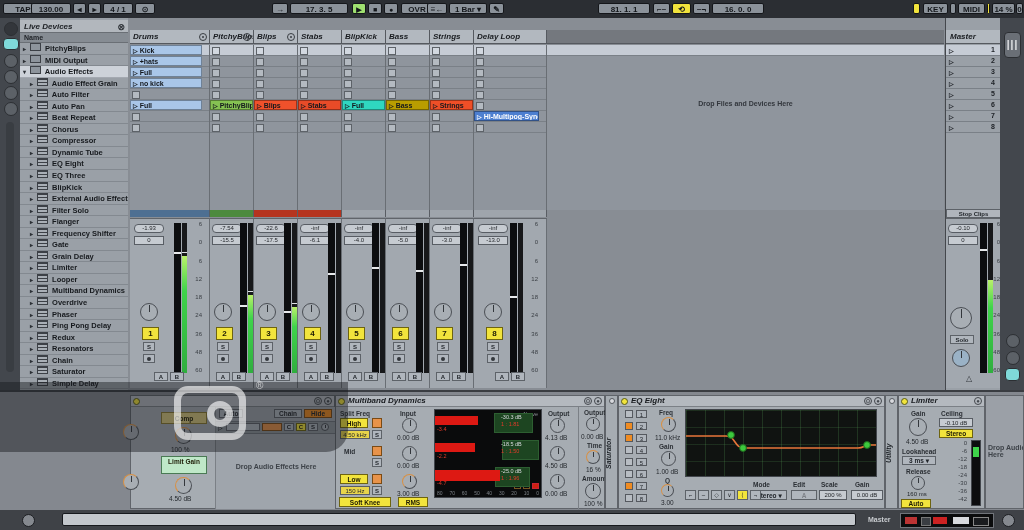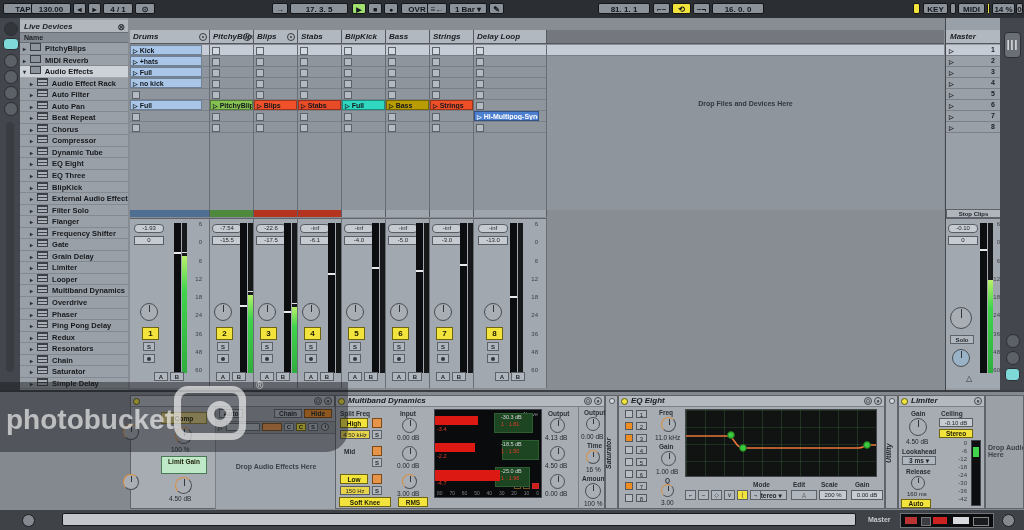--- a/index.html
+++ b/index.html
@@ -185,23 +185,23 @@
       <div style="position:absolute;left:6px;top:104px;width:8px;height:250px;background:#393d42;border-radius:4px;"></div>
     </div>
 
     <div id="browser">
       <div id="browser-title"><span>Live Devices</span>
         <span id="browser-close">⊗</span>
       </div>
       <div id="browser-name">Name</div>
       <div id="browser-list">
           <div class="br-row" style="padding-left: 3px;"><span class="br-arrow">▸</span><span class="ic-folder"></span><span> PitchyBlips</span></div>
-          <div class="br-row" style="padding-left: 3px;"><span class="br-arrow">▸</span><span class="ic-folder"></span><span> MIDI Reverb</span></div>
+          <div class="br-row" style="padding-left: 3px;"><span class="br-arrow">▸</span><span class="ic-folder"></span><span> MIDI Output</span></div>
           <div class="br-row sel" style="padding-left: 3px;"><span class="br-arrow">▾</span><span class="ic-folder"></span><span> Audio Effects</span></div>
-          <div class="br-row" style="padding-left: 10px;"><span class="br-arrow">▸</span><span class="ic-device"></span><span> Audio Effect Rack</span></div>
+          <div class="br-row" style="padding-left: 10px;"><span class="br-arrow">▸</span><span class="ic-device"></span><span> Audio Effect Grain</span></div>
           <div class="br-row" style="padding-left: 10px;"><span class="br-arrow">▸</span><span class="ic-device"></span><span> Auto Filter</span></div>
           <div class="br-row" style="padding-left: 10px;"><span class="br-arrow">▸</span><span class="ic-device"></span><span> Auto Pan</span></div>
           <div class="br-row" style="padding-left: 10px;"><span class="br-arrow">▸</span><span class="ic-device"></span><span> Beat Repeat</span></div>
           <div class="br-row" style="padding-left: 10px;"><span class="br-arrow">▸</span><span class="ic-device"></span><span> Chorus</span></div>
           <div class="br-row" style="padding-left: 10px;"><span class="br-arrow">▸</span><span class="ic-device"></span><span> Compressor</span></div>
           <div class="br-row" style="padding-left: 10px;"><span class="br-arrow">▸</span><span class="ic-device"></span><span> Dynamic Tube</span></div>
           <div class="br-row" style="padding-left: 10px;"><span class="br-arrow">▸</span><span class="ic-device"></span><span> EQ Eight</span></div>
           <div class="br-row" style="padding-left: 10px;"><span class="br-arrow">▸</span><span class="ic-device"></span><span> EQ Three</span></div>
           <div class="br-row" style="padding-left: 10px;"><span class="br-arrow">▸</span><span class="ic-device"></span><span> BlipKick</span></div>
           <div class="br-row" style="padding-left: 10px;"><span class="br-arrow">▸</span><span class="ic-device"></span><span> External Audio Effect</span></div>
@@ -907,20 +907,19 @@
       <span style="position:absolute;left:20px;top:3px;width:8px;height:7px;background:#3a3d42;border:1px solid #777;"></span>
       <span style="position:absolute;left:32px;top:3px;width:14px;height:7px;background:#c22;"></span>
       <span style="position:absolute;left:52px;top:3px;width:16px;height:7px;background:#d8dade;"></span>
       <span style="position:absolute;left:72px;top:3px;width:14px;height:7px;background:#1a1c1f;border:1px solid #888;"></span>
     </div>
     <div id="status-circle-r" style="left:1002px;"></div>
   </div>
 
   <div id="wm-backdrop"></div>
   <div id="watermark">
-    <div id="wm-l2">photobucket</div>
     <div id="wm-cam">
         <div id="wm-lens"></div>
       </div>
     <div id="wm-r">®</div>
   </div>
 
 </div>
 
 </body></html>

